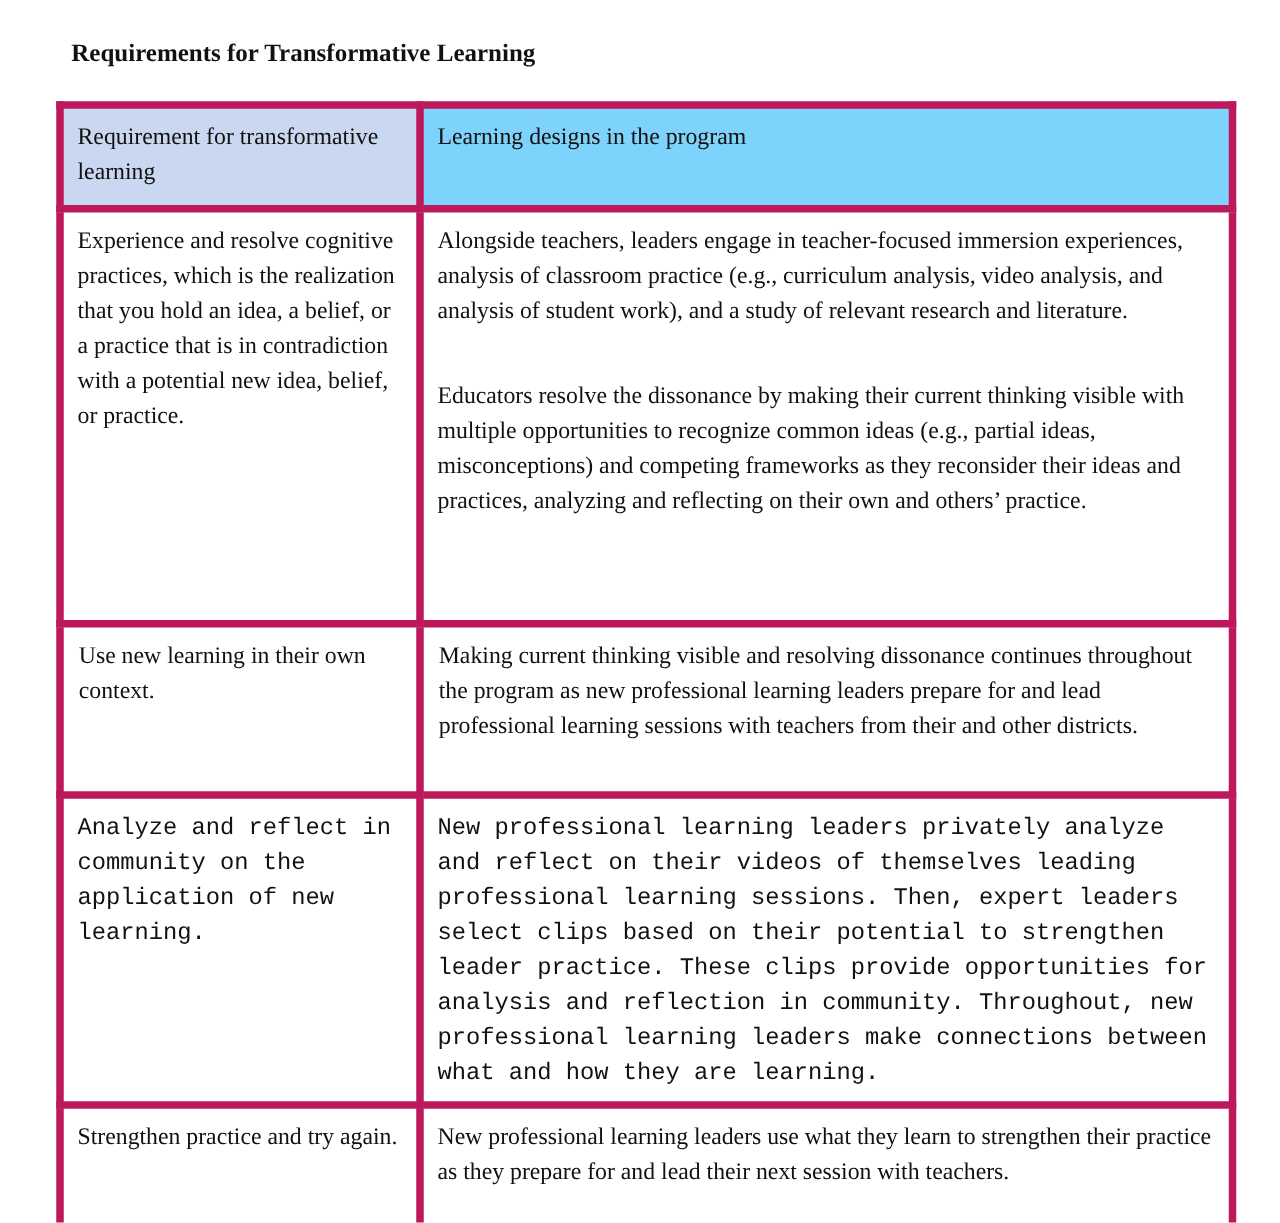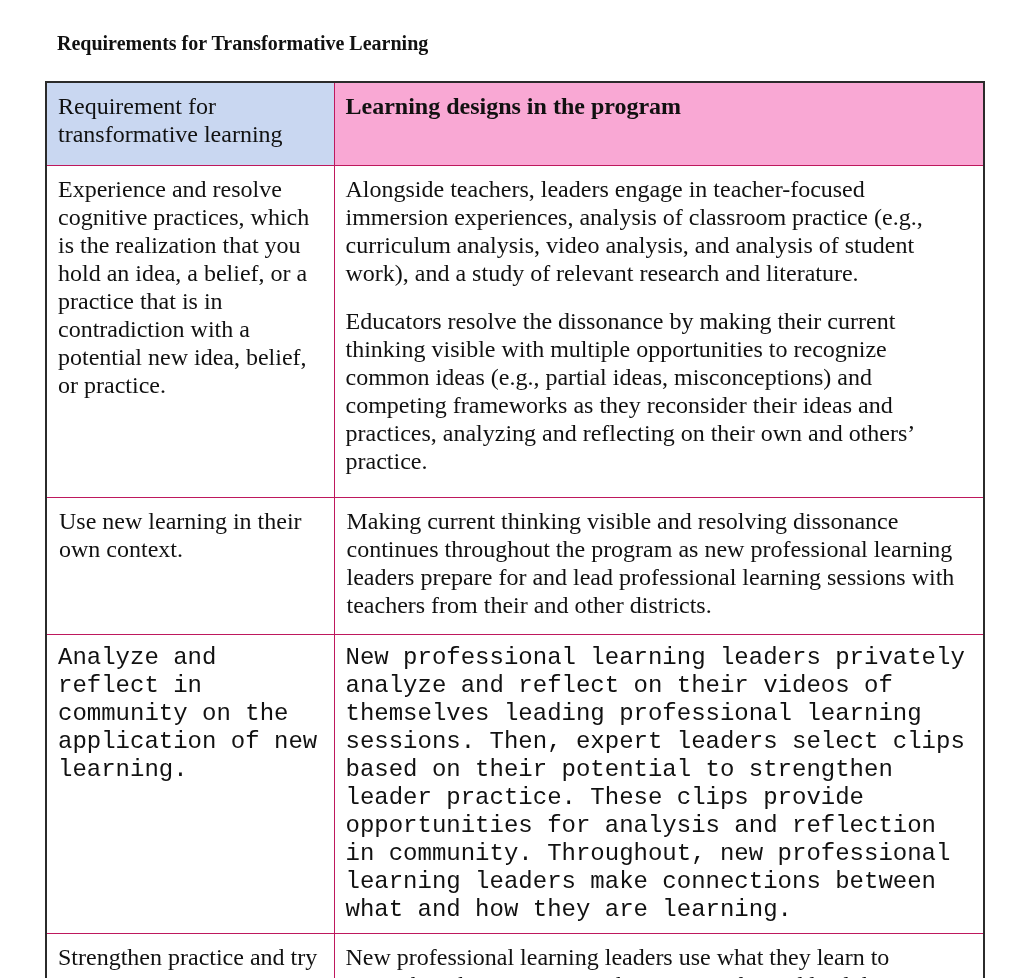--- a/index.html
+++ b/index.html
@@ -26,61 +26,61 @@
   }
   table.req-table {
     border-collapse: collapse;
     width: 938px;
     table-layout: fixed;
     border: 2px solid #2b2b2b;
   }
   col.c-req { width: 288px; }
   col.c-designs { width: 650px; }
   th, td {
-    border: 1px solid #be185d;
+    border: 6px solid #be185d;
     vertical-align: top;
     text-align: left;
     padding: 9px 14px 9px 11px;
-    font-size: 24px;
+    font-size: 19px;
     line-height: 28px;
     font-weight: normal;
     box-sizing: border-box;
   }
   thead th {
     background: #c9d7f1;
     height: 83px;
   }
   tr.row-0 td { height: 332px; }
   tr.row-1 td { height: 137px; padding-left: 12px; }
   tr.row-2 td { height: 217px; font-family: Liberation Mono, monospace; }
   tr.row-3 td { height: 101px; }
   td p, th p {
     margin: 0;
     padding: 0;
   }
   td p + p {
-    margin-top: 20px;
+    margin-top: 40px;
   }
 </style>
 </head>
 <body>
 
 <div class="page">
 
   <h1 class="doc-title">Requirements for Transformative Learning</h1>
 
   <table class="req-table">
     <colgroup>
       <col class="c-req">
       <col class="c-designs">
     </colgroup>
     <thead>
       <tr>
         <th style="background: rgb(201, 215, 241);">Requirement for transformative learning</th>
-        <th style="background: #f9a8d4; font-weight: bold;">Learning designs in the program</th>
+        <th style="background: #7dd3fc;">Learning designs in the program</th>
       </tr>
     </thead>
     <tbody>
       <tr class="row-0">
         <td>
           <p>Experience and resolve cognitive practices, which is the realization that you hold an idea, a belief, or a practice that is in contradiction with a potential new idea, belief, or practice.</p>
         </td>
         <td>
           <p>Alongside teachers, leaders engage in teacher-focused immersion experiences, analysis of classroom practice (e.g., curriculum analysis, video analysis, and analysis of student work), and a study of relevant research and literature.</p>
           <p>Educators resolve the dissonance by making their current thinking visible with multiple opportunities to recognize common ideas (e.g., partial ideas, misconceptions) and competing frameworks as they reconsider their ideas and practices, analyzing and reflecting on their own and others’ practice.</p>

